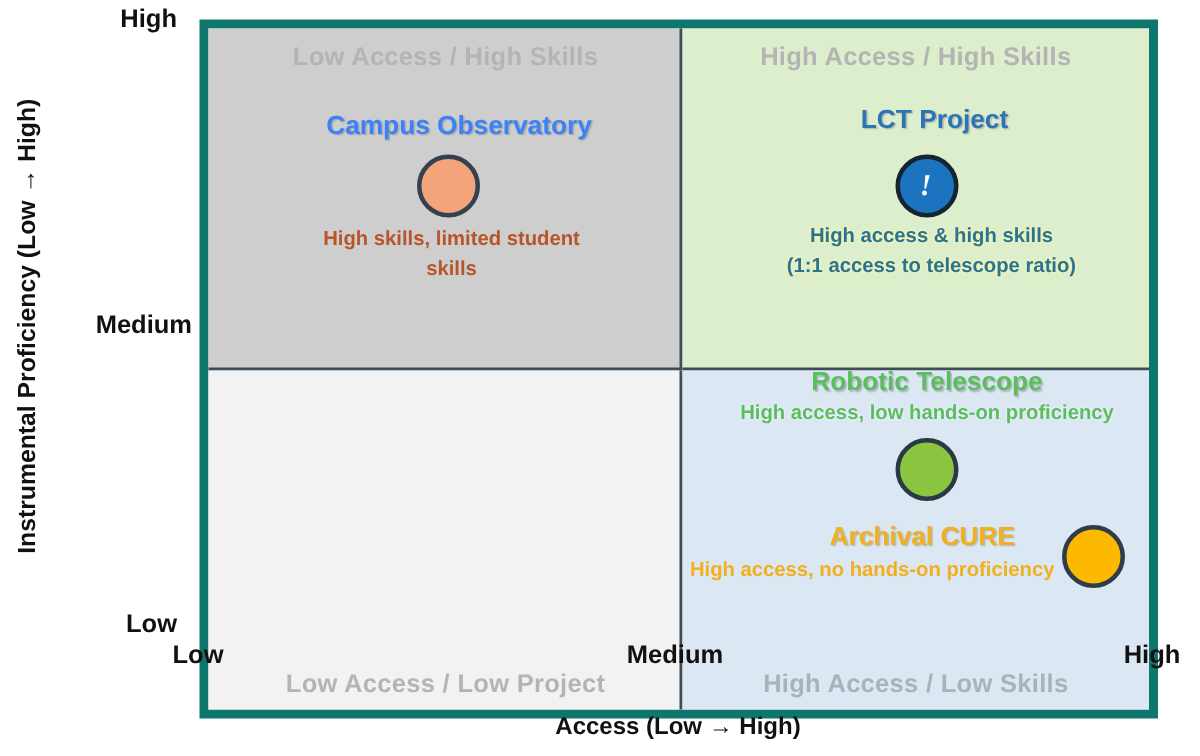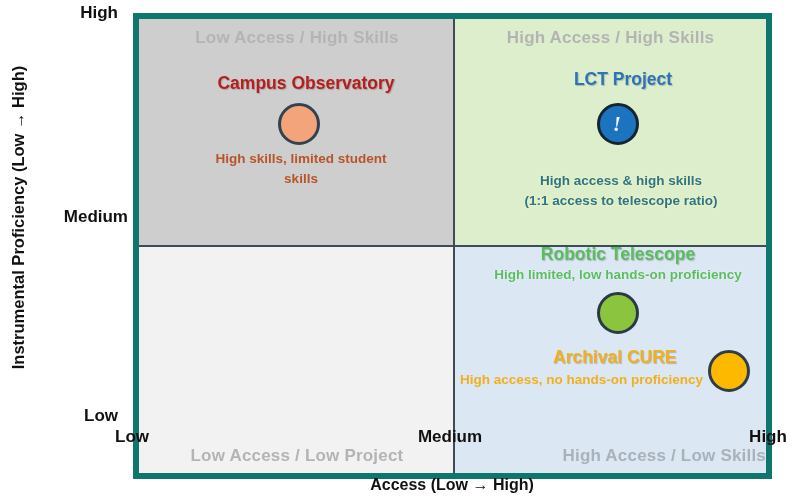--- a/index.html
+++ b/index.html
@@ -17,21 +17,21 @@
   .q-tr{right:0;top:0;width:49.6%;height:50.2%;background:#ddeecd;border-bottom:2px solid #3d4c58;}
   .q-bl{left:0;bottom:0;width:50.4%;height:49.8%;background:#f2f2f2;border-right:2px solid #3d4c58;}
   .q-br{right:0;bottom:0;width:49.6%;height:49.8%;background:#dbe7f3;}
   .watermark{
     position:absolute;font-size:17px;font-weight:bold;color:#b4b4b4;
     text-align:center;white-space:nowrap;letter-spacing:.2px;
   }
   .wm-tl{left:0;top:9px;width:50.4%;}
   .wm-tr{right:0;top:9px;width:49.6%;}
   .wm-bl{left:0;bottom:7px;width:50.4%;}
-  .wm-br{right:0;bottom:7px;width:49.6%;color:#a9b2ba;text-align:right;}
+  .wm-br{right:0;bottom:7px;width:49.6%;color:#a9b2ba;}
   
   .dot{
     position:absolute;width:42px;height:42px;border-radius:50%;
     box-sizing:border-box;border:3px solid #2e3e4a;
     display:flex;align-items:center;justify-content:center;
   }
   .dot-campus{left:139px;top:84px;background:#f4a47b;border-color:#33424e;}
   .dot-lct{left:458px;top:84px;background:#1c73c0;border-color:#142430;}
   .dot-robotic{left:458px;top:273px;background:#8bc43e;border-color:#293a45;}
   .dot-archival{left:569px;top:331px;background:#fdb900;border-color:#2e3d49;}
@@ -41,24 +41,24 @@
   }
   
   .pt-title{
     position:absolute;font-size:17.5px;font-weight:bold;text-align:center;
     white-space:nowrap;text-shadow:1px 1px 1px rgba(90,90,90,.35);
   }
   .pt-note{
     position:absolute;font-size:13.5px;font-weight:bold;text-align:center;
     line-height:20px;
   }
-  .t-campus{left:62px;top:54px;width:210px;color:#b91c1c;}
+  .t-campus{left:62px;top:54px;width:210px;color:#3b82f6;}
   .n-campus{left:57px;top:130px;width:210px;color:#b8542a;}
   .t-lct{left:384px;top:50px;width:200px;color:#2d73b8;}
-  .n-lct{left:362px;top:152px;width:240px;color:#2c7292;font-weight:600;
+  .n-lct{left:362px;top:128px;width:240px;color:#2c7292;font-weight:600;
          text-shadow:0 0 3px rgba(255,255,160,.9);}
   .t-robotic{left:377px;top:225px;width:204px;color:#5abe5e;}
   .n-robotic{left:339px;top:246px;width:280px;color:#5abe5e;white-space:nowrap;
              text-shadow:0 0 2px rgba(255,255,255,.8);}
   .t-archival{left:414px;top:328px;width:150px;color:#f1b01c;text-align:left;}
   .n-archival{left:254px;top:351px;width:310px;color:#f1b01c;text-align:right;white-space:nowrap;}
   
   .ytick{position:absolute;font-size:17px;font-weight:bold;color:#111;text-align:right;white-space:nowrap;}
   .yt-high{left:8px;top:3px;width:110px;}
   .yt-medium{left:0;top:207px;width:128px;}
@@ -114,21 +114,21 @@
     <div class="pt-title t-lct">LCT Project</div>
     <div class="dot dot-lct">
       <span class="bang">!</span>
     </div>
     <div class="pt-note n-lct">
       <div>High access &amp; high skills</div>
       <div>(1:1 access to telescope ratio)</div>
     </div>
 
     <div class="pt-title t-robotic">Robotic Telescope</div>
-    <div class="pt-note n-robotic">High limited, low hands-on proficiency</div>
+    <div class="pt-note n-robotic">High access, low hands-on proficiency</div>
     <div class="dot dot-robotic"></div>
 
     <div class="pt-title t-archival">Archival CURE</div>
     <div class="pt-note n-archival">High access, no hands-on proficiency</div>
     <div class="dot dot-archival"></div>
   </div>
 
   <div class="xtick xt-low">Low</div>
   <div class="xtick xt-medium">Medium</div>
   <div class="xtick xt-high">High</div>

